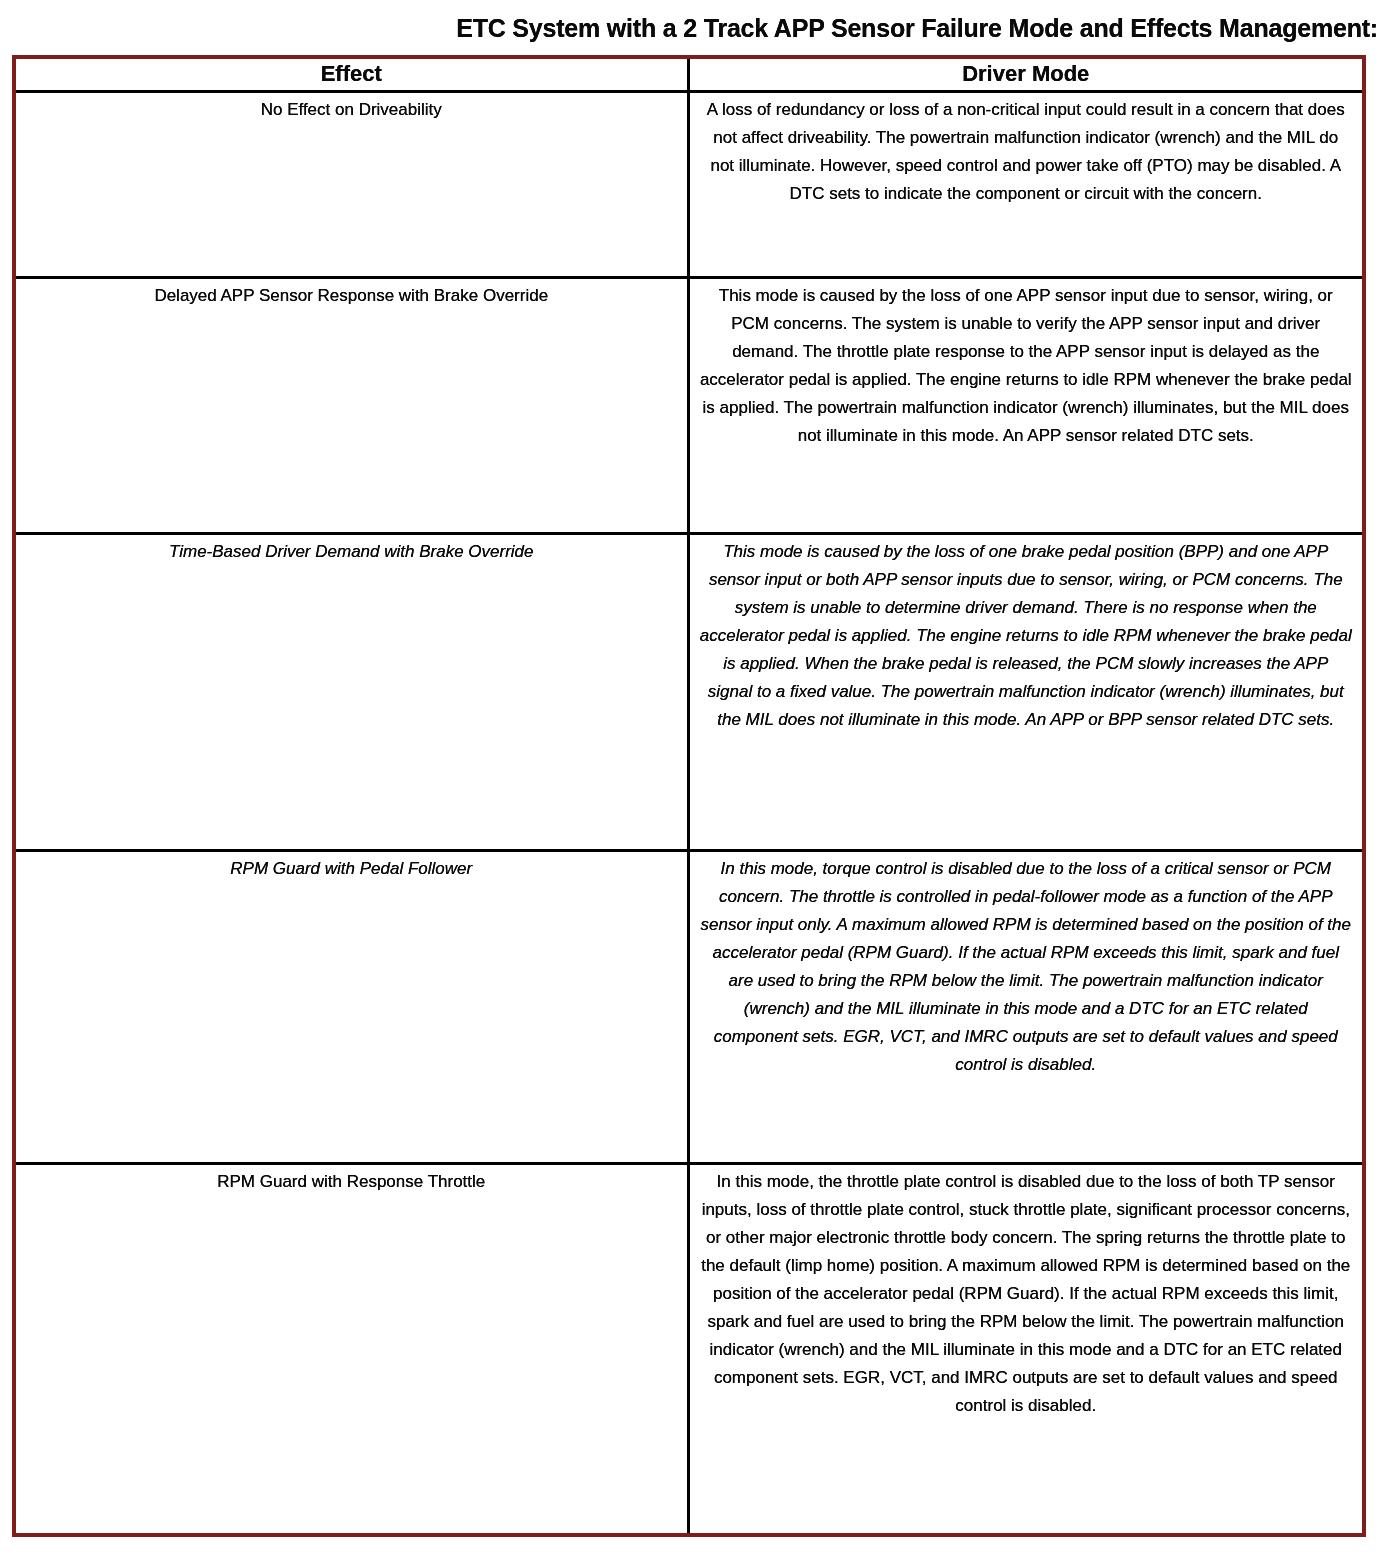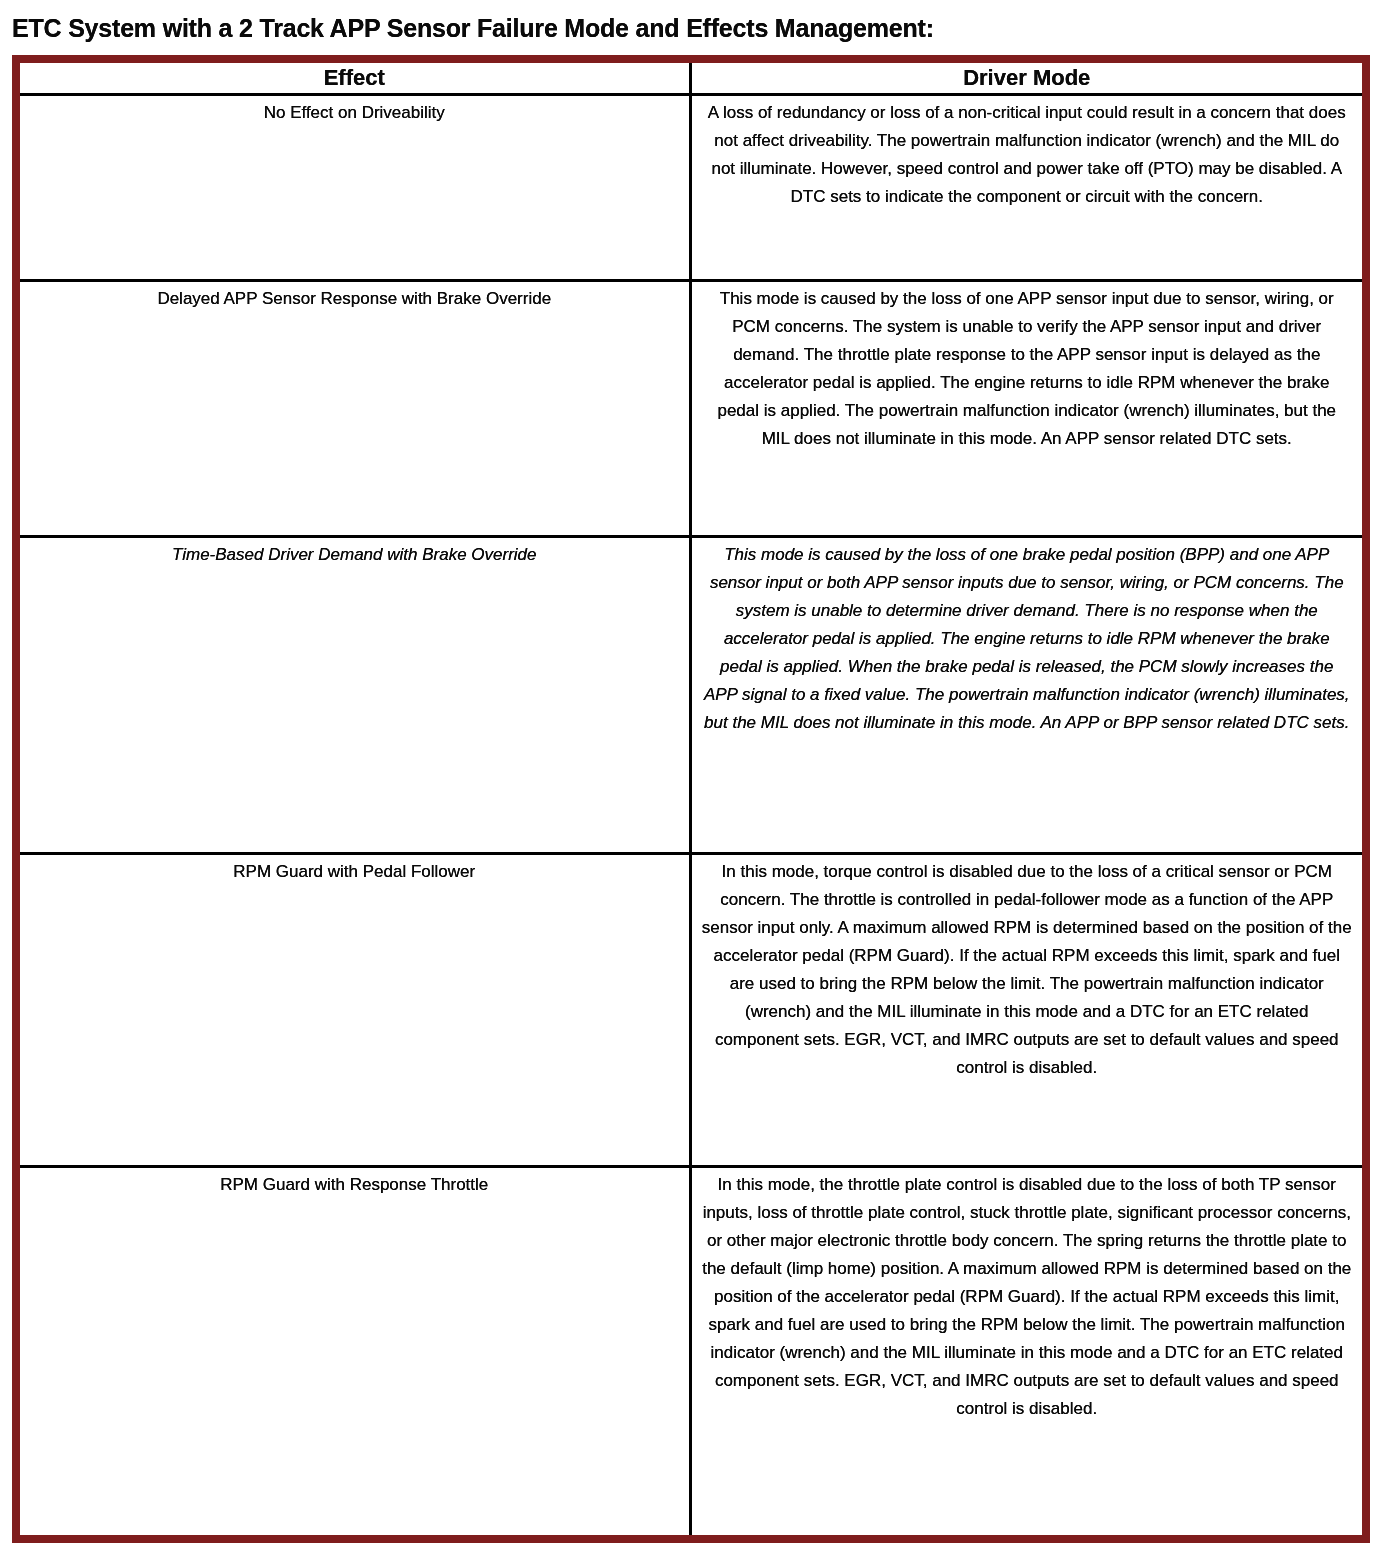--- a/index.html
+++ b/index.html
@@ -14,26 +14,27 @@
     width: 1392px;
     min-height: 1560px;
     padding: 8px 14px 10px 12px;
   }
   .doc-title {
     font-size: 25px;
     font-weight: bold;
     margin: 6px 0 12px 0;
     letter-spacing: -0.2px;
     text-shadow: 0 0 0.6px #000;
+    text-align: right;
   }
   table.fmea {
     border-collapse: collapse;
     table-layout: fixed;
     width: 1350px;
-    border: 8px solid #7f1d1d;
+    border: 4px solid #7f1d1d;
   }
   table.fmea th,
   table.fmea td {
     border: 3px solid #000;
   }
   table.fmea th {
     height: 34px;
     font-size: 22px;
     font-weight: bold;
     text-align: center;
@@ -46,21 +47,21 @@
     text-align: center;
     font-size: 17px;
     line-height: 28px;
     padding: 3px 10px 8px 10px;
     text-shadow: 0 0 0.4px #000;
   }
   td.effect-cell { padding-top: 4px; }
   tr.r0 td { height: 186px; }
   tr.r1 td { height: 256px; text-align: center; }
   tr.r2 td { height: 317px; font-style: italic; }
-  tr.r3 td { height: 313px; }
+  tr.r3 td { height: 313px; font-style: italic; }
   tr.r4 td { height: 372px; }
 </style>
 </head>
 <body>
 
 <div class="page">
 
   <div class="doc-title">ETC System with a 2 Track APP Sensor Failure Mode and Effects Management:</div>
 
   <table class="fmea">

